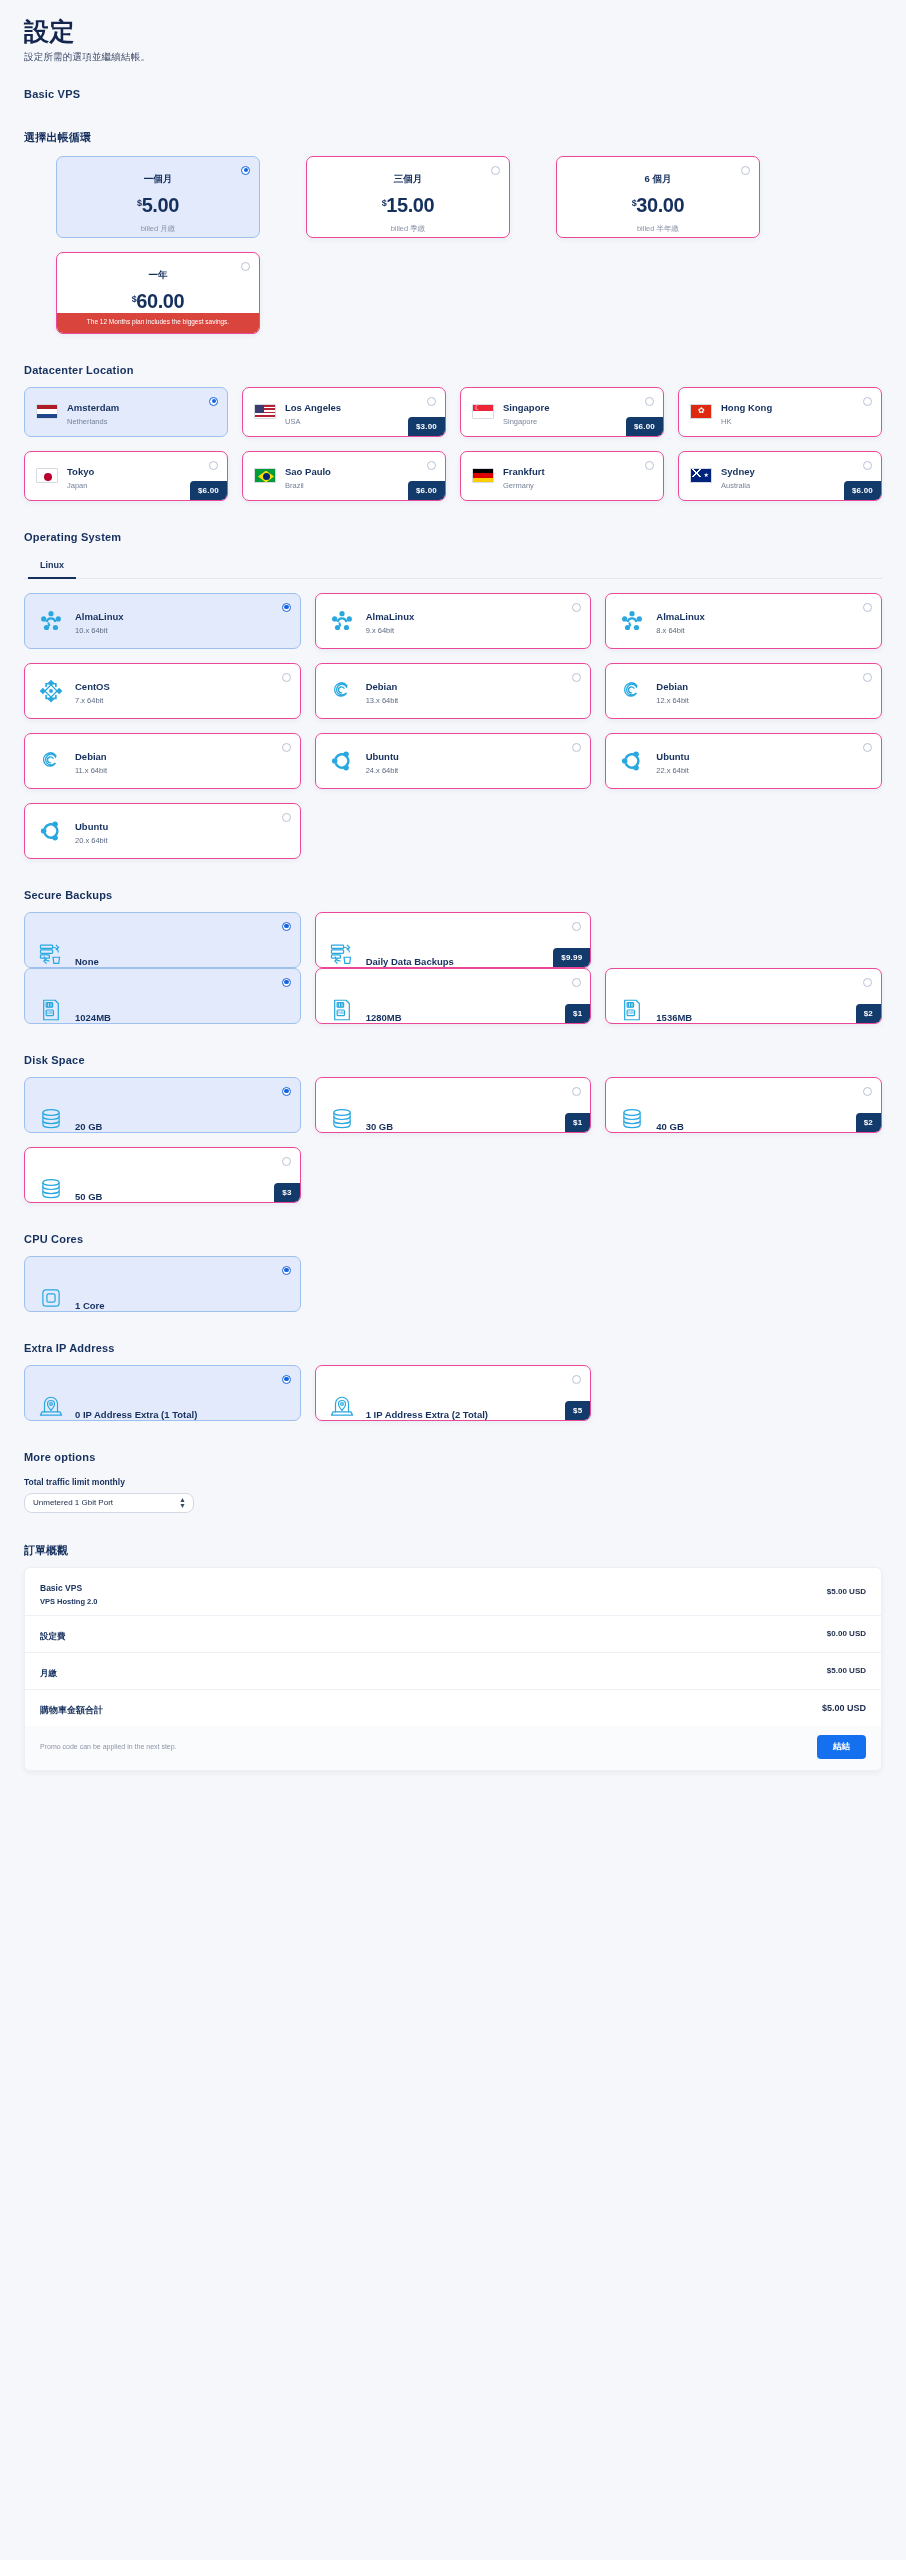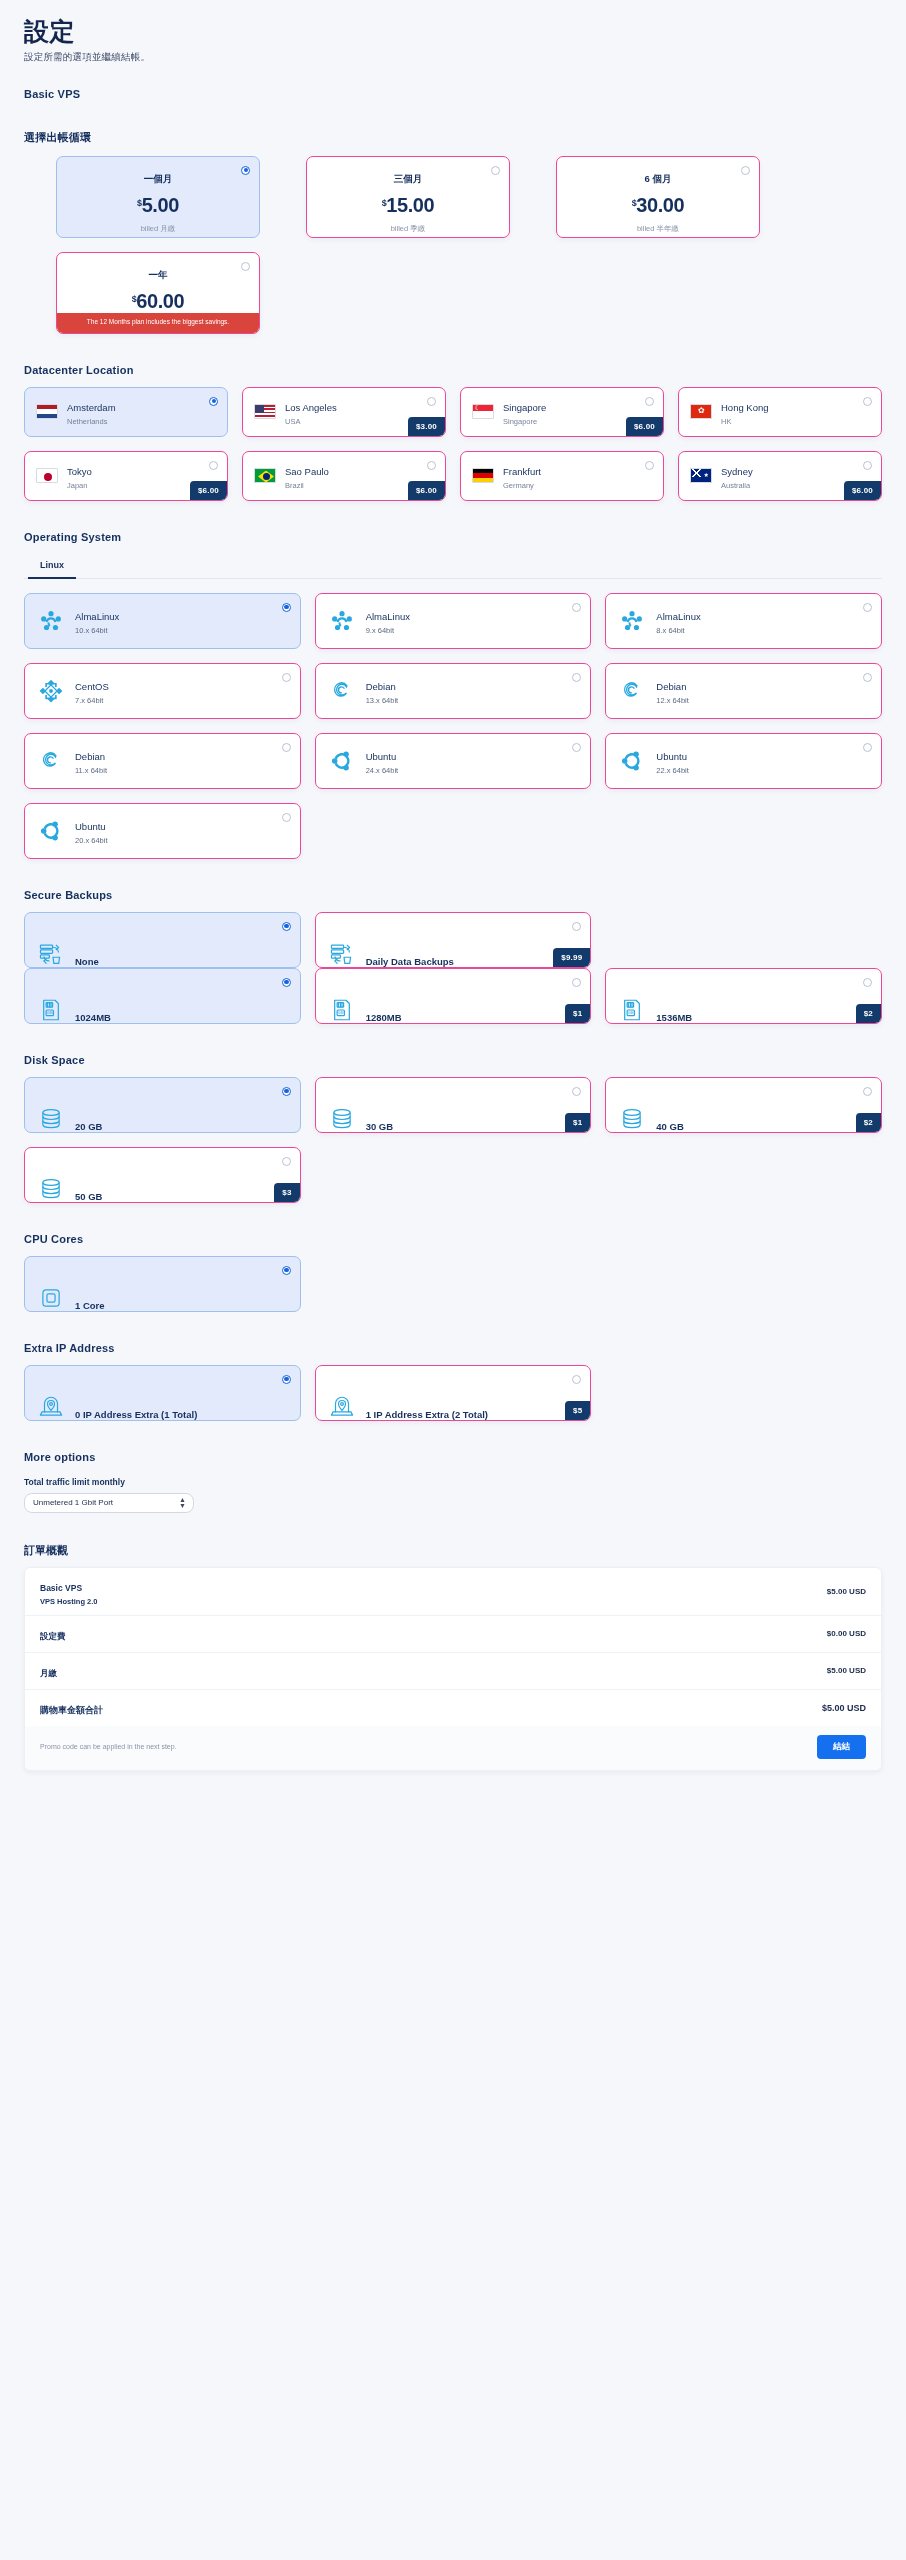--- a/index.html
+++ b/index.html
@@ -122,21 +122,21 @@
   .flag {
     width: 22px; height: 15px;
     border: .5px solid #d5dae3;
     margin-right: 9px;
     flex: 0 0 auto;
     overflow: hidden;
     position: relative;
     border-radius: 1px;
   }
   .loc-text { min-width: 0; }
-  .loc-city { font-size: 9.5px; font-weight: normal; color: #16305e; line-height: 1.2; }
+  .loc-city { font-size: 9.5px; font-weight: bold; color: #16305e; line-height: 1.2; }
   .loc-country { font-size: 7.5px; color: #77839a; margin-top: 2px; }
 
   
   .f-nl { background: linear-gradient(#ae1c28 0 33.3%, #ffffff 33.3% 66.6%, #21468b 66.6% 100%); }
   .f-us { background: repeating-linear-gradient(#b22234 0 1.7px, #ffffff 1.7px 3.3px); }
   .f-us::before { content:""; position:absolute; left:0; top:0; width:9px; height:8px; background:#3c3b6e; }
   .f-sg { background: linear-gradient(#ee2536 0 50%, #ffffff 50% 100%); }
   .f-sg::before { content:"☾"; position:absolute; left:1.5px; top:-1px; color:#fff; font-size:7px; }
   .f-hk { background: #de2910; }
   .f-hk::before { content:"✿"; position:absolute; left:7px; top:2px; color:#fff; font-size:8px; line-height:1; }
@@ -163,21 +163,21 @@
     padding: 4px 12px 7px 12px;
     border-bottom: 2px solid #16305e;
     margin-bottom: -1px;
     margin-left: 4px;
   }
 
   
   .opt-card { height: 56px; display: flex; align-items: center; padding: 0 13px; }
   .opt-icon { width: 26px; height: 26px; margin-right: 11px; flex: 0 0 auto; }
   .opt-text { min-width: 0; }
-  .opt-name { font-size: 9.5px; font-weight: normal; color: #16305e; line-height: 1.2; }
+  .opt-name { font-size: 9.5px; font-weight: bold; color: #16305e; line-height: 1.2; }
   .opt-ver { font-size: 7.5px; color: #5d6a84; margin-top: 2px; }
   .opt-single { font-size: 9.5px; font-weight: bold; color: #16305e; }
 
   .wide-card { height: 56px; display: flex; align-items: flex-end; padding: 0 13px; }
 
   
   .field-label { font-size: 8.5px; font-weight: bold; color: #16305e; margin-top: 14px; margin-bottom: 6px; }
   .select-wrap {
     position: relative;
     width: 170px;

